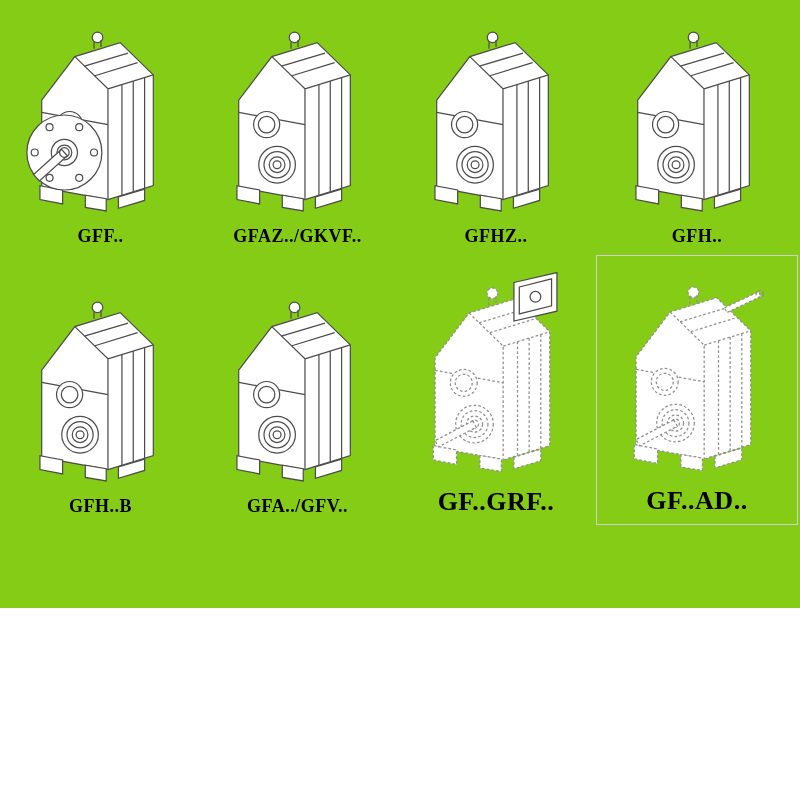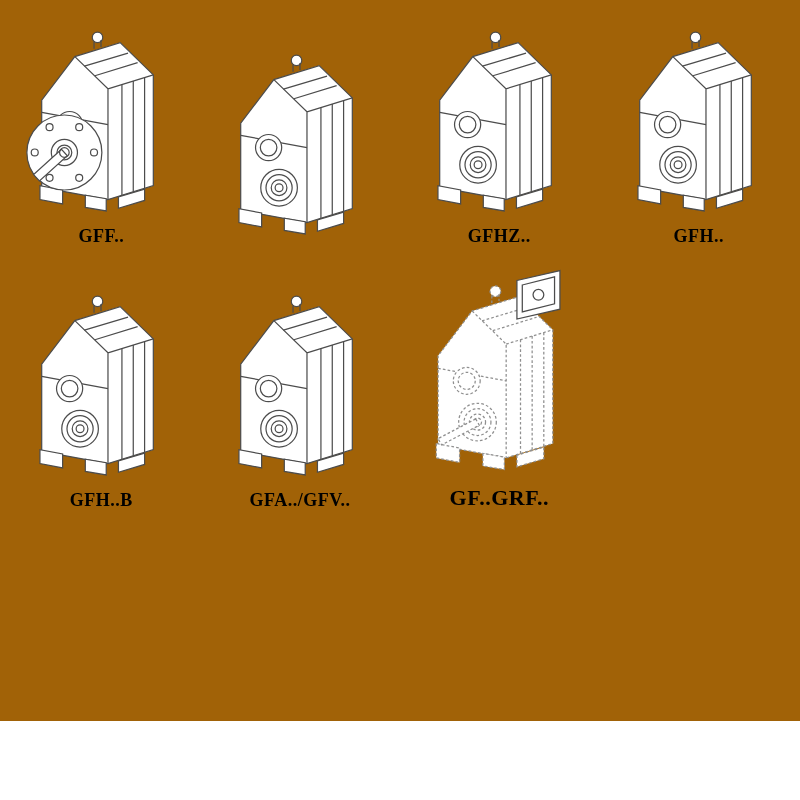--- a/index.html
+++ b/index.html
@@ -1,24 +1,24 @@
 <!DOCTYPE html>
 <html><head>
 <meta charset="utf-8">
 <style>
   html,body{margin:0;padding:0;background:#ffffff;}
-  .page{width:800px;height:721px;background:#a16207;overflow:hidden;
+  .page{width:800px;height:608px;background:#84cc16;overflow:hidden;
         font-family:"Liberation Serif","DejaVu Serif",serif;}
   .grid{display:grid;grid-template-columns:repeat(4,1fr);grid-template-rows:repeat(3,1fr);
         width:100%;height:100%;box-sizing:border-box;padding:2px;}
   figure.cell{margin:0;display:flex;flex-direction:column;align-items:center;
         justify-content:flex-end;box-sizing:border-box;padding:4px 2px 8px;}
   .label{font-weight:bold;font-size:18px;letter-spacing:.5px;color:#000;
         margin-top:2px;text-align:center;white-space:nowrap;}
-  .label.big{font-size:22px;}
+  .label.big{font-size:26px;}
   svg.drw{display:block;}
   svg.drw use{stroke:#4c4c4c;stroke-width:1.4;fill:none;}
   svg.drw use.dash{stroke:#8f8f8f;stroke-dasharray:3 2.4;}
   .boxed{border:1px solid #cfcfcf;}
 </style>
 </head>
 <body>
 
 <svg width="0" height="0" style="position:absolute" aria-hidden="true">
   <defs>
@@ -95,20 +95,21 @@
       </svg>
       <figcaption class="label">GFF..</figcaption>
     </figure>
 
     <figure class="cell">
       <svg class="drw" width="190" height="218" viewBox="0 0 200 250">
         <use href="#gbx-shell"></use>
           <use href="#gbx-upper"></use>
           <use href="#gbx-lower"></use>
       </svg>
+      <figcaption class="label">GFAZ../GKVF..</figcaption>
     </figure>
 
     <figure class="cell">
       <svg class="drw" width="190" height="218" viewBox="0 0 200 250">
         <use href="#gbx-shell"></use>
           <use href="#gbx-upper"></use>
           <use href="#gbx-lower"></use>
       </svg>
       <figcaption class="label">GFHZ..</figcaption>
     </figure>
@@ -148,15 +149,25 @@
       <svg class="drw" width="196" height="224" viewBox="0 0 200 250">
         <use href="#gbx-shell" class="dash"></use>
           <use href="#gbx-upper" class="dash"></use>
         <use href="#gbx-lower" class="dash"></use>
           <use href="#gbx-outshaft" class="dash"></use>
         <use href="#att-grf"></use>
       </svg>
       <figcaption class="label big">GF..GRF..</figcaption>
     </figure>
 
+    <figure class="cell boxed">
+      <svg class="drw" width="196" height="224" viewBox="0 0 200 250">
+        <use href="#gbx-shell" class="dash"></use>
+          <use href="#gbx-upper" class="dash"></use>
+        <use href="#gbx-lower" class="dash"></use>
+          <use href="#gbx-outshaft" class="dash"></use>
+        <use href="#att-ad" class="dash"></use>
+      </svg>
+      <figcaption class="label big">GF..AD..</figcaption>
+    </figure>
 
   </div>
 </div>
 
 </body></html>

